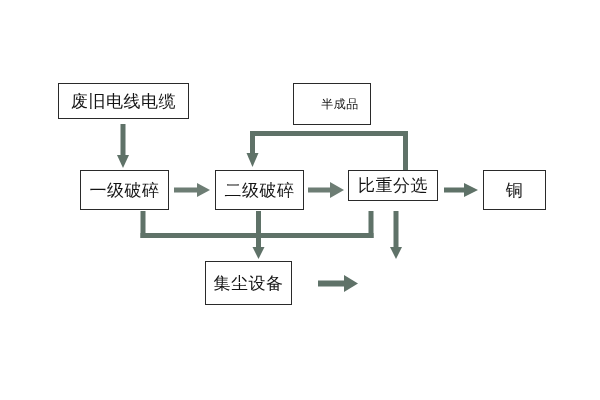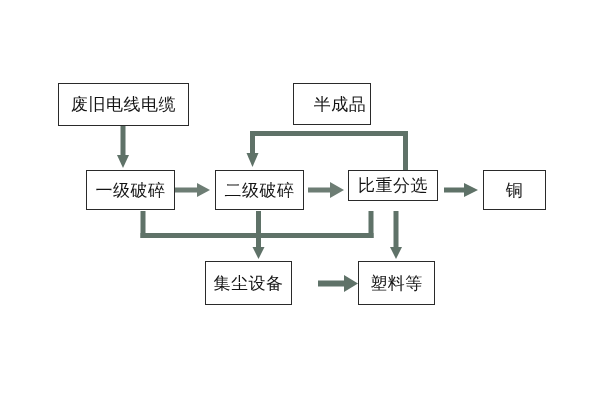--- a/index.html
+++ b/index.html
@@ -37,24 +37,24 @@
     color: #141414;
     letter-spacing: 0.5px;
     z-index: 3;
     white-space: nowrap;
   }
   .node-label {
     line-height: 1;
   }
 
   
-  #node-scrap-cable   { left: 58px;  top: 83px;  width: 131px; height: 43px; font-size: 17px; }
-  #node-semi-product  { left: 293px; top: 83px;  width: 78px;  height: 42px; font-size: 17px; padding-left: 16px; }
+  #node-scrap-cable   { left: 58px;  top: 83px;  width: 131px; height: 36px; font-size: 17px; }
+  #node-semi-product  { left: 293px; top: 83px;  width: 78px;  height: 42px; font-size: 12px; padding-left: 16px; }
 
-  #node-primary-crush { left: 86px;  top: 170px; width: 89px;  height: 40px; font-size: 17px; }
+  #node-primary-crush { left: 80px;  top: 170px; width: 89px;  height: 40px; font-size: 17px; }
   #node-secondary-crush{left: 215px; top: 170px; width: 89px;  height: 40px; font-size: 17px; }
   #node-gravity-sort  { left: 348px; top: 170px; width: 90px;  height: 31px; font-size: 17px; }
   #node-copper        { left: 483px; top: 170px; width: 63px;  height: 40px; font-size: 17px; }
 
   #node-dust-collector{ left: 205px; top: 261px; width: 87px; height: 44px; font-size: 17px; }
   #node-plastics      { left: 358px; top: 261px; width: 77px;  height: 44px; font-size: 17px; }
 </style>
 </head>
 <body>
 
@@ -136,17 +136,14 @@
   </div>
 
   <div class="node" id="node-copper">
     <span class="node-label">铜</span>
   </div>
 
   <div class="node" id="node-dust-collector">
     <span class="node-label">集尘设备</span>
   </div>
 
-  <div class="node" id="node-plastics">
-    <span class="node-label">塑料等</span>
-  </div>
 
 </div>
 
 </body></html>

